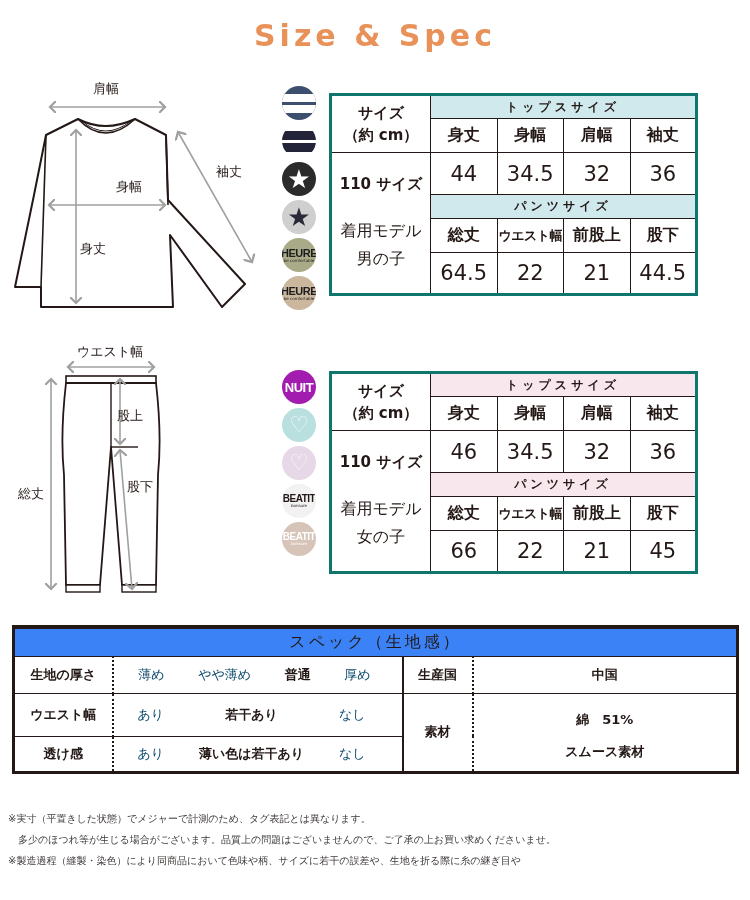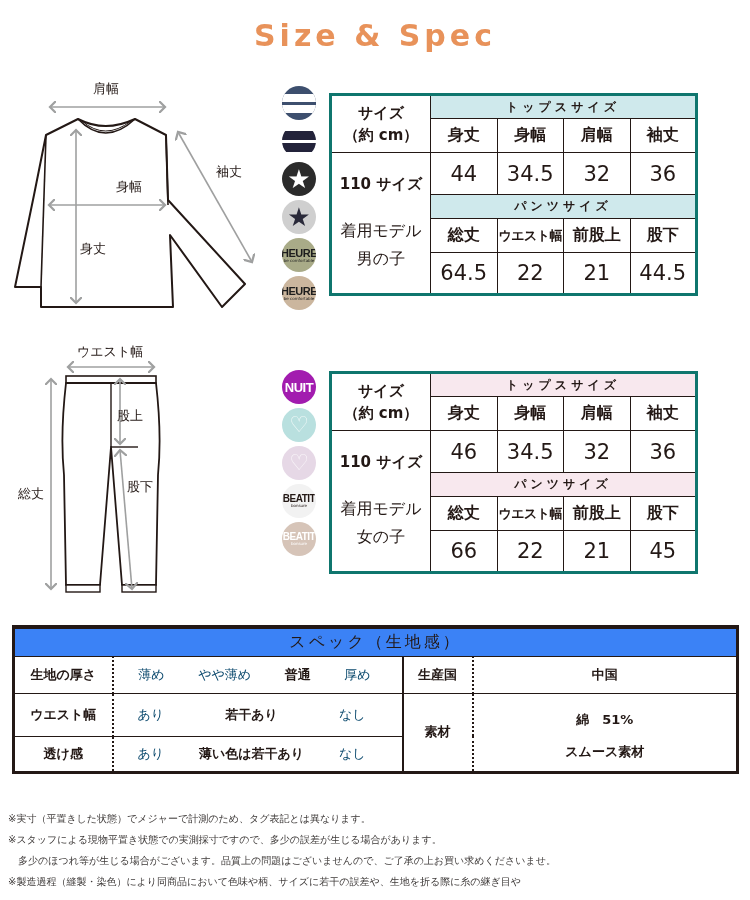--- a/index.html
+++ b/index.html
@@ -309,16 +309,15 @@
         <span class="opt sel">薄い色は若干あり</span>
         <span class="opt">なし</span>
       </div>
     </td>
   </tr>
 </tbody>
   </table>
 
 <div class="notes">
   <div>※実寸（平置きした状態）でメジャーで計測のため、タグ表記とは異なります。</div>
-  <div>※スタッフによる現物平置き状態での実測採寸ですので、多少の誤差が生じる場合があります。</div>
   <div>　多少のほつれ等が生じる場合がございます。品質上の問題はございませんので、ご了承の上お買い求めくださいませ。</div>
   <div>※製造過程（縫製・染色）により同商品において色味や柄、サイズに若干の誤差や、生地を折る際に糸の継ぎ目や</div>
 </div>
 
 </body></html>

